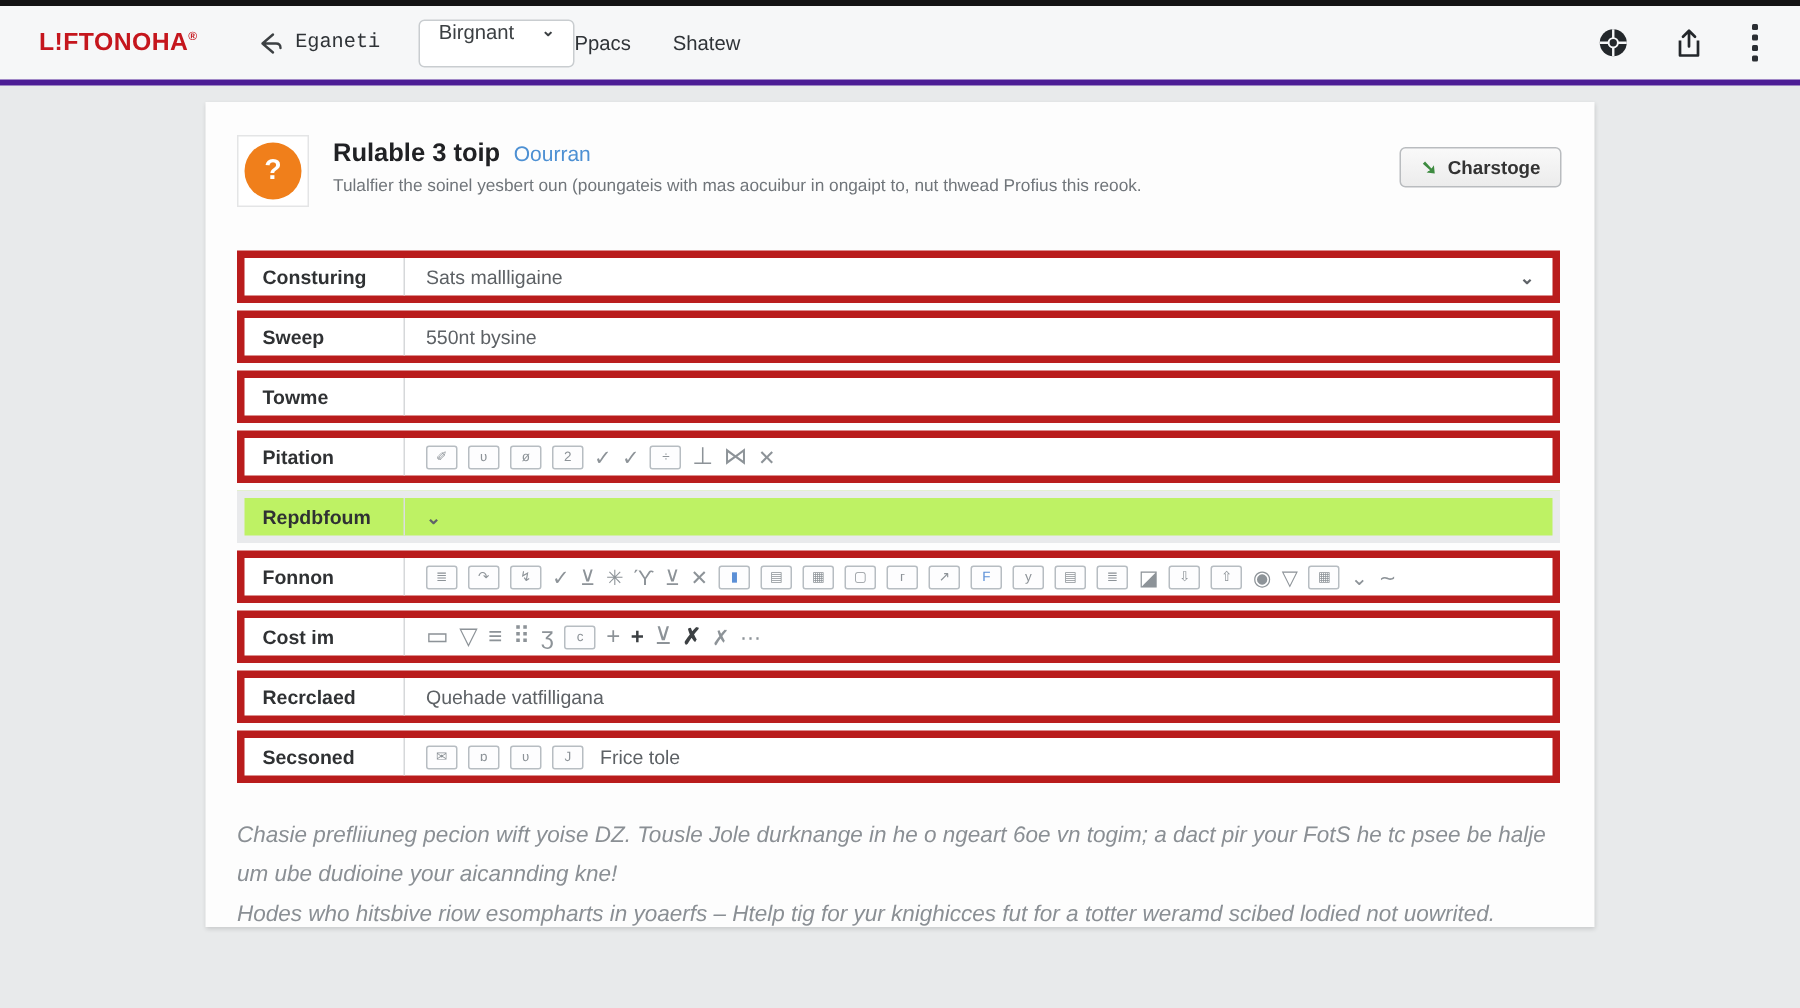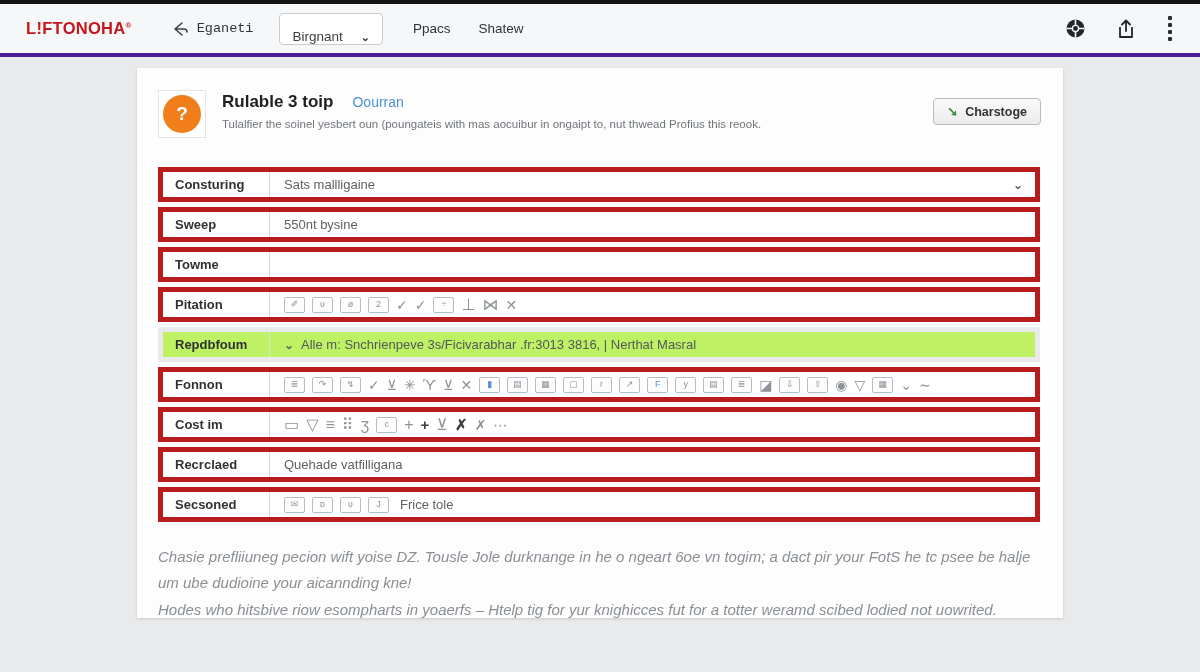--- a/index.html
+++ b/index.html
@@ -10,38 +10,38 @@
 
   
   .topbar { height:53px; background:#f6f7f8; border-bottom:4px solid #4c1d95;
             display:flex; align-items:center; padding:0 26px; }
   .logo { color:#c5161d; font-weight:bold; font-size:16.5px; letter-spacing:.3px; margin-right:40px; white-space:nowrap; }
   .logo sup { font-size:8px; }
   .back-group { display:flex; align-items:center; gap:7px; margin-right:26px; cursor:pointer;font-family:Liberation Mono, monospace; }
   .back-group svg { display:block; }
   .nav-label { font-size:13.5px; color:#2f3337; }
   .dropdown { background:#fff; border:1px solid #c9cdd0; border-radius:4px; height:32px;
-              display:flex; align-items:flex-end; gap:18px; padding:0 12px; margin-right:30px; cursor:pointer; }
+              display:flex; align-items:flex-start; gap:18px; padding:0 12px; cursor:pointer; }
   .dropdown .dd-value { font-size:13.5px; color:#3c4043; }
   .dropdown .dd-chevron { font-size:11px; color:#3c4043; font-weight:bold; }
   .nav-item { font-size:13.5px; color:#2f3337; margin-right:28px; cursor:pointer; }
   .topbar-spacer { flex:1; }
   .tb-icon { margin-left:30px; cursor:pointer; display:flex; align-items:center; }
   .kebab { display:flex; flex-direction:column; gap:3px; padding:2px; }
   .kebab span { width:4px; height:4px; background:#2a2e33; border-radius:1px; display:block; }
 
   
   .card { position:absolute; left:137px; top:68px; width:926px; height:550px;
           background:#fdfdfd; box-shadow:0 1px 3px rgba(0,0,0,.14); }
   .card-header { display:flex; padding:22px 22px 0 21px; }
   .avatar-box { width:48px; height:48px; border:1px solid #e4e5e6; background:#fff;
                 display:flex; align-items:center; justify-content:center; margin-right:16px; flex:0 0 auto; }
   .avatar { width:38px; height:38px; border-radius:50%; background:#f07f1b; color:#fff;
             display:flex; align-items:center; justify-content:center; font-size:19px; font-weight:bold; }
-  .title-line { display:flex; align-items:baseline; gap:19px; margin-top:2px; }
+  .title-line { display:flex; align-items:baseline; gap:9px; margin-top:2px; }
   .card-title { font-size:17px; font-weight:bold; color:#202124; }
   .card-title-link { font-size:14px; color:#4d90d3; text-decoration:none; }
   .card-subtitle { font-size:11.5px; color:#70757a; margin-top:6px; }
   .action-btn { margin-left:auto; align-self:flex-start; margin-top:8px; flex:0 0 auto;
                 display:flex; align-items:center; gap:7px; height:27px; padding:0 13px;
                 background:linear-gradient(#f9f9f9,#ececec); border:1px solid #b9bcbf; border-radius:4px;
                 font-size:12.5px; font-weight:bold; color:#333; cursor:pointer; }
   .send-glyph { color:#3d8b40; font-size:13px; line-height:1; }
 
   
@@ -164,21 +164,20 @@
           <span class="icon boxed">÷</span>
           <span class="icon plain big">⊥</span>
           <span class="icon plain big">⋈</span>
           <span class="icon plain">✕</span>
         </div>
       </div>
       <div class="form-row highlight">
         <div class="row-label">Repdbfoum</div>
         <div class="row-value">
           <span class="chev">⌄</span>
-          <span class="summary-text">Alle m: Snchrienpeve 3s/Ficivarabhar .fr:3013 3816, | Nerthat Masral</span>
         </div>
       </div>
       <div class="form-row">
         <div class="row-label">Fonnon</div>
         <div class="row-value">
           <span class="icon boxed">≣</span>
           <span class="icon boxed">↷</span>
           <span class="icon boxed">↯</span>
           <span class="icon plain">✓</span>
           <span class="icon plain">⊻</span>

